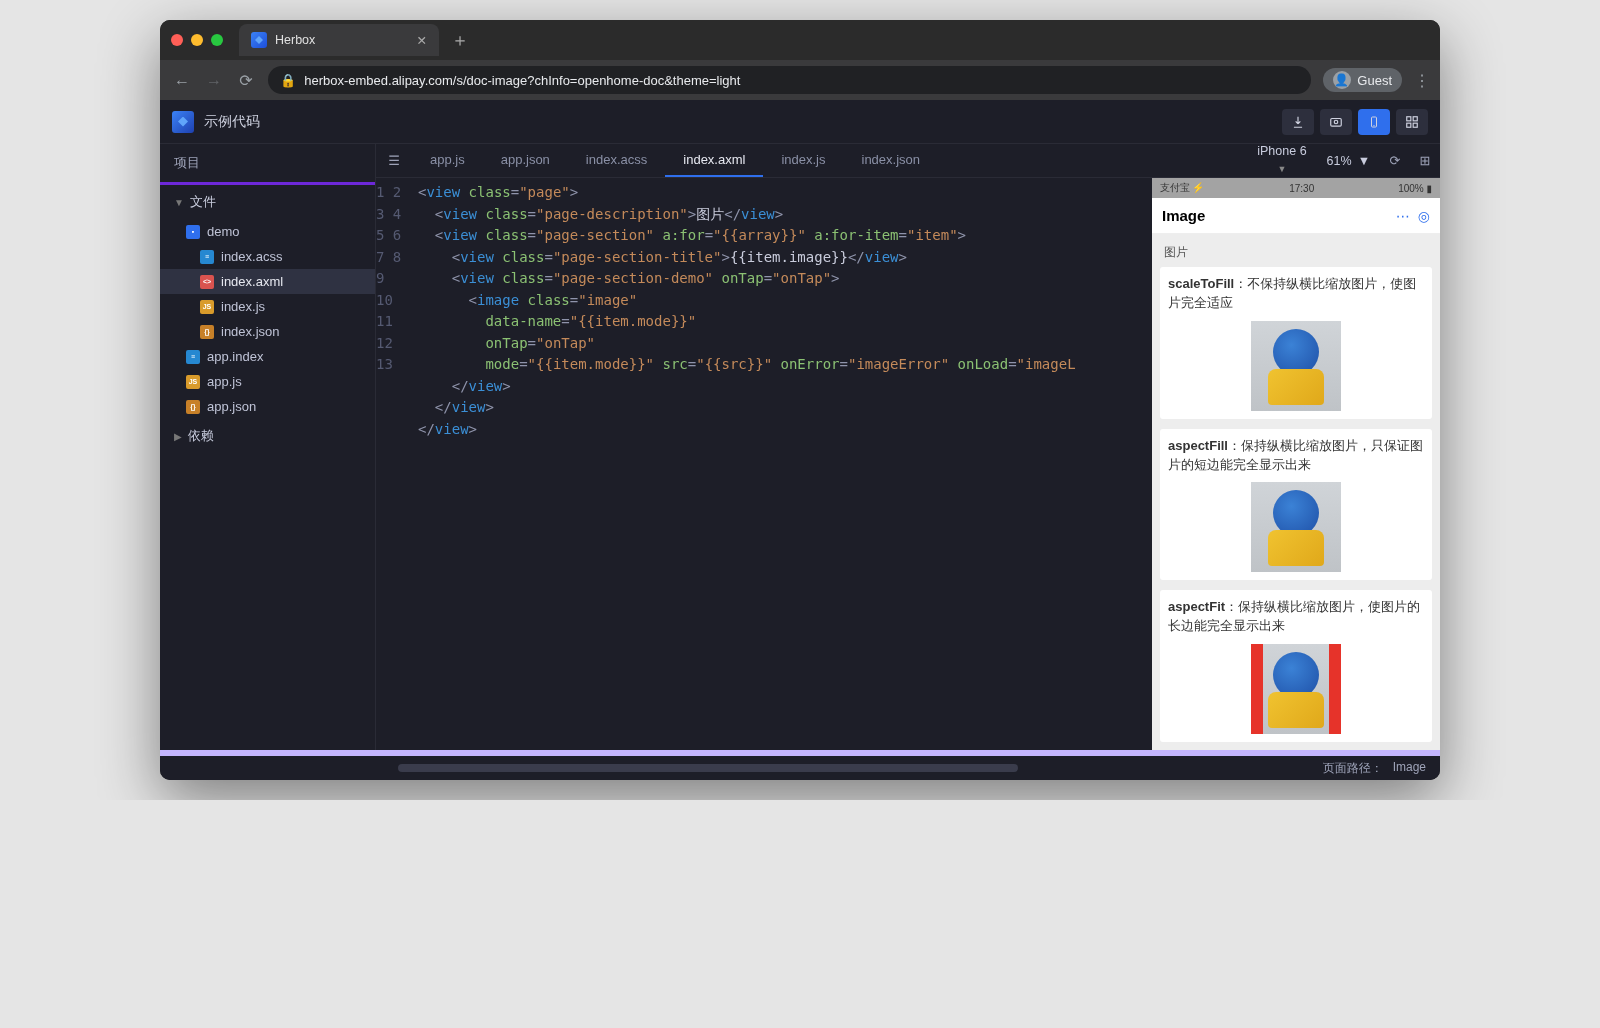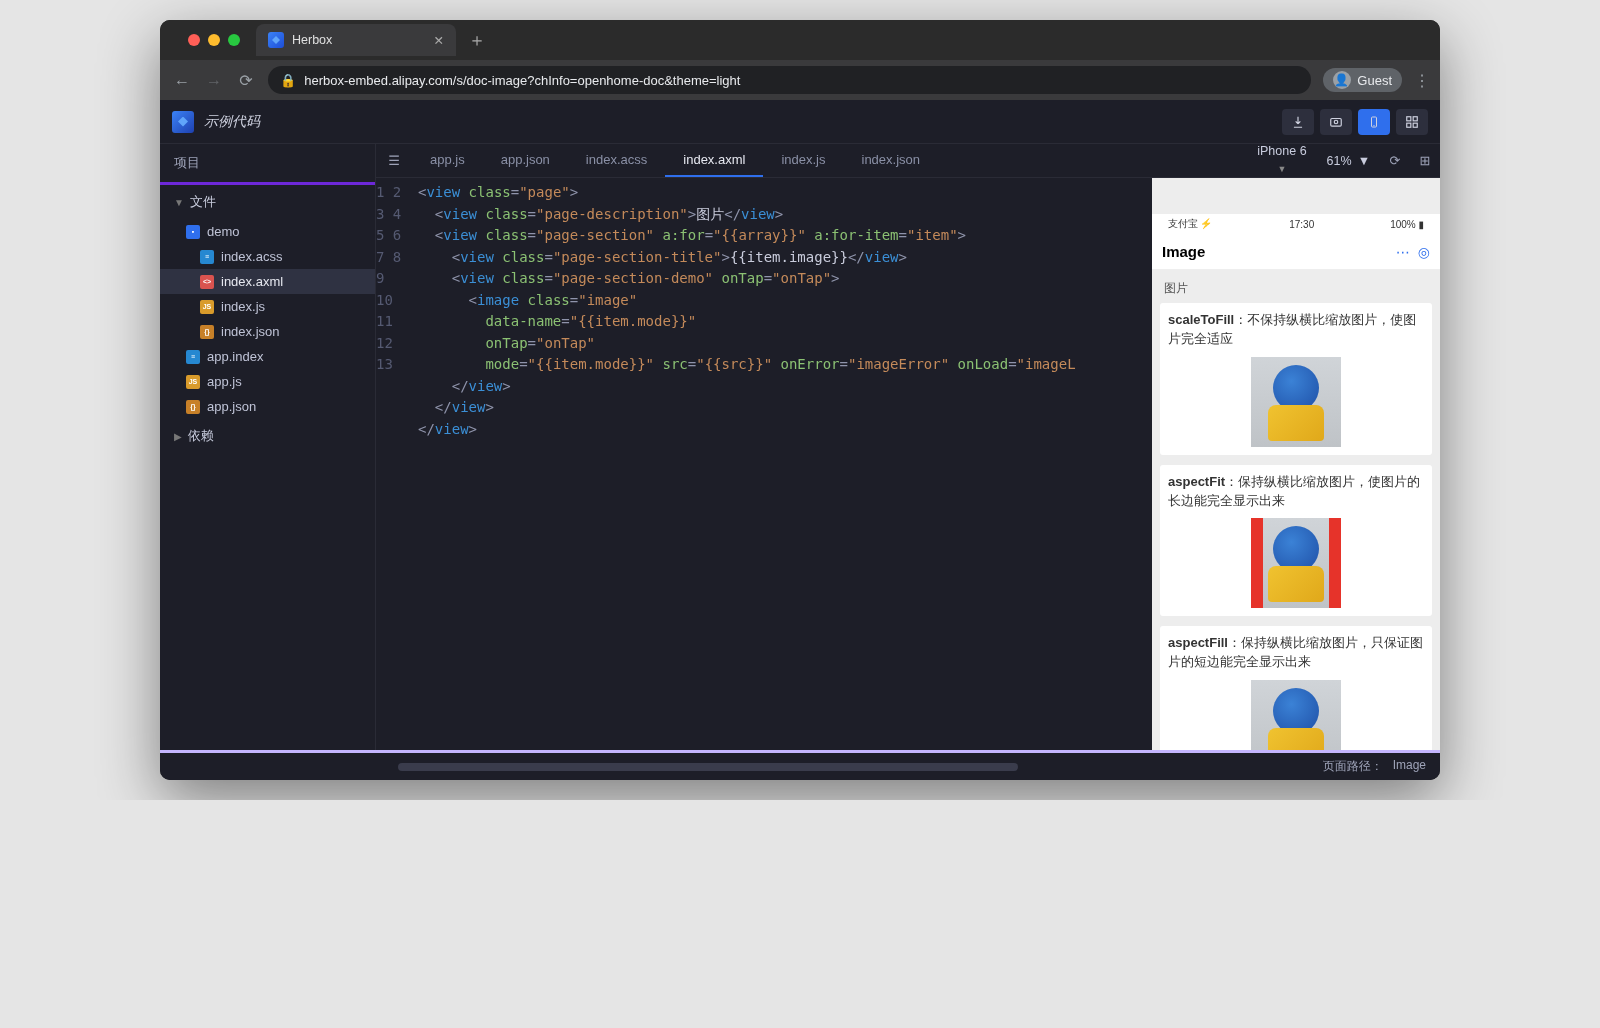--- a/index.html
+++ b/index.html
@@ -16,21 +16,21 @@
   border-radius: 10px;
   overflow: hidden;
   box-shadow: 0 20px 60px rgba(0,0,0,0.45);
   background: #1e1e1e;
 }
 .mac-titlebar {
   background: #2b2b2b;
   height: 40px;
   display: flex;
   align-items: center;
-  padding: 0 28px;
+  padding: 0 11px;
 }
 .mac-controls { display: flex; gap: 8px; margin-right: 16px; }
 .mac-dot { width: 12px; height: 12px; border-radius: 50%; }
 .mac-dot.red { background: #ff5f57; }
 .mac-dot.yellow { background: #febc2e; }
 .mac-dot.green { background: #28c840; }
 .browser-tab {
   background: #3a3a3c;
   border-radius: 8px 8px 0 0;
   height: 32px;
@@ -89,21 +89,21 @@
 }
 .app-header {
   height: 44px;
   display: flex;
   align-items: center;
   padding: 0 12px;
   border-bottom: 1px solid #2a2b36;
 }
 .app-logo { width: 22px; height: 22px; background: linear-gradient(135deg,#3b82f6,#1e40af); border-radius: 3px; margin-right:10px;display:flex;align-items:center;justify-content:center;}
 .app-logo::before{content:"";width:10px;height:10px;background:#60a5fa;clip-path:polygon(50% 0,100% 50%,50% 100%,0 50%);}
-.app-title { color: #cfd2e0; font-size: 14px; font-style: italic; }
+.app-title { color: #cfd2e0; font-size: 14px; }
 .app-header-spacer { flex: 1; }
 .hdr-btn {
   width: 32px; height: 26px;
   background: #2d2f3d;
   border-radius: 4px;
   display: flex; align-items: center; justify-content: center;
   color: #cfd2e0;
   margin-left: 6px;
   cursor: pointer;
   font-size: 14px;
@@ -162,38 +162,38 @@
 .t-attr{color:#8bc173;}
 .t-str{color:#c48a5a;}
 .t-punc{color:#8f94ab;}
 .t-text{color:#c9ccdc;}
 
 .preview {
   width: 288px;
   background: #ededed;
   display:flex;flex-direction:column;
 }
-.phone-status { background:#ffffff;height:20px;display:flex;align-items:center;padding:0 16px;font-size:10px;justify-content:space-between;color:#333;margin-top:36px;}
+.phone-status { background:#a3a3a3;height:20px;display:flex;align-items:center;padding:0 8px;font-size:10px;justify-content:space-between;color:#333;}
 .phone-nav { background:#fff;height:36px;display:flex;align-items:center;padding:0 10px;border-bottom:1px solid #eee;}
 .phone-title{font-weight:700;font-size:15px;}
 .phone-nav-spacer{flex:1;}
 .phone-nav-icon{color:#2f6fed;font-size:14px;margin-left:8px;}
 .phone-body{flex:1;overflow:auto;padding:8px;}
 .pv-label{font-size:12px;color:#555;margin:2px 0 6px 4px;}
 .pv-card{background:#fff;border-radius:3px;padding:8px;margin-bottom:10px;}
 .pv-mode{font-size:13px;color:#333;line-height:1.45;margin-bottom:8px;}
 .pv-mode b{font-weight:600;}
 .pv-img{width:90px;height:90px;margin:0 auto;display:block;position:relative;}
 .pv-img.fill{}
 .pv-img.fit{border-left:12px solid #e6332a;border-right:12px solid #e6332a;}
 .mascot{width:100%;height:100%;background:linear-gradient(180deg,#d0d4d8 0%,#bfc3c7 100%);position:relative;overflow:hidden;}
 .mascot::before{content:"";position:absolute;top:8px;left:50%;width:46px;height:46px;background:radial-gradient(circle at 40% 35%,#3b82d6,#1e4fa6);border-radius:50%;transform:translateX(-50%);}
 .mascot::after{content:"";position:absolute;bottom:6px;left:50%;width:56px;height:36px;background:linear-gradient(135deg,#f0c330,#e0a81a);border-radius:8px 8px 4px 4px;transform:translateX(-50%);}
 
-.app-footer{height:30px;border-top:3px solid #c4b5fd;display:flex;align-items:center;}
+.app-footer{height:30px;border-top:6px solid #c4b5fd;display:flex;align-items:center;}
 .hscroll{margin-left:238px;height:8px;width:620px;background:#3a3c4c;border-radius:4px;}
 .footer-r{margin-left:auto;padding:0 14px;color:#9ea3b8;font-size:12px;display:flex;gap:10px;}
 </style>
 </head>
 <body>
 
 <div class="window">
   <div class="mac-titlebar">
     <div class="mac-controls">
       <div class="mac-dot red"></div>
@@ -368,28 +368,28 @@
             </div>
             <div class="phone-body" id="phone-body">
               <div class="pv-label">图片</div>
             <div class="pv-card">
                   <div class="pv-mode"><b>scaleToFill</b>：不保持纵横比缩放图片，使图片完全适应</div>
                   <div class="pv-img fill">
                     <div class="mascot"></div>
                   </div>
                 </div>
                 <div class="pv-card">
-                  <div class="pv-mode"><b>aspectFit</b>：保持纵横比缩放图片，使图片的长边能完全显示出来</div>
-                  <div class="pv-img fit">
+                  <div class="pv-mode"><b>aspectFill</b>：保持纵横比缩放图片，只保证图片的短边能完全显示出来</div>
+                  <div class="pv-img fill">
                     <div class="mascot"></div>
                   </div>
                 </div>
                 <div class="pv-card">
-                  <div class="pv-mode"><b>aspectFill</b>：保持纵横比缩放图片，只保证图片的短边能完全显示出来</div>
-                  <div class="pv-img fill">
+                  <div class="pv-mode"><b>aspectFit</b>：保持纵横比缩放图片，使图片的长边能完全显示出来</div>
+                  <div class="pv-img fit">
                     <div class="mascot"></div>
                   </div>
                 </div>
               </div>
           </div>
         </div>
       </div>
     </div>
     <div class="app-footer">
       <div class="hscroll"></div>

